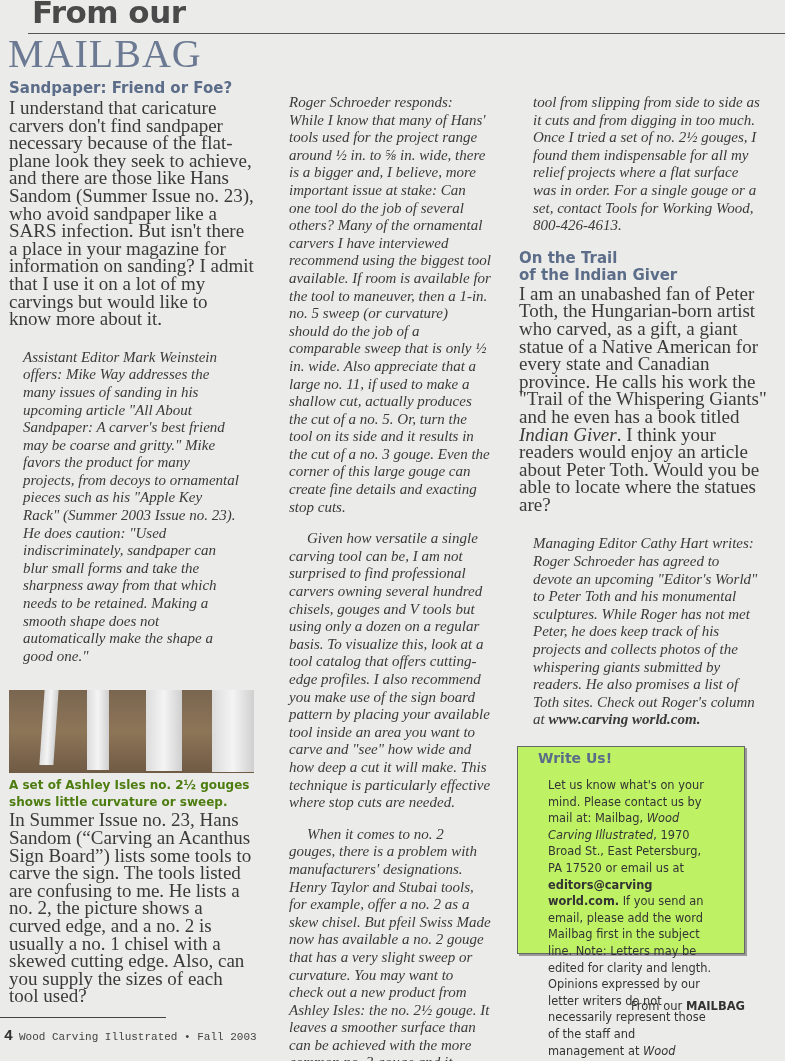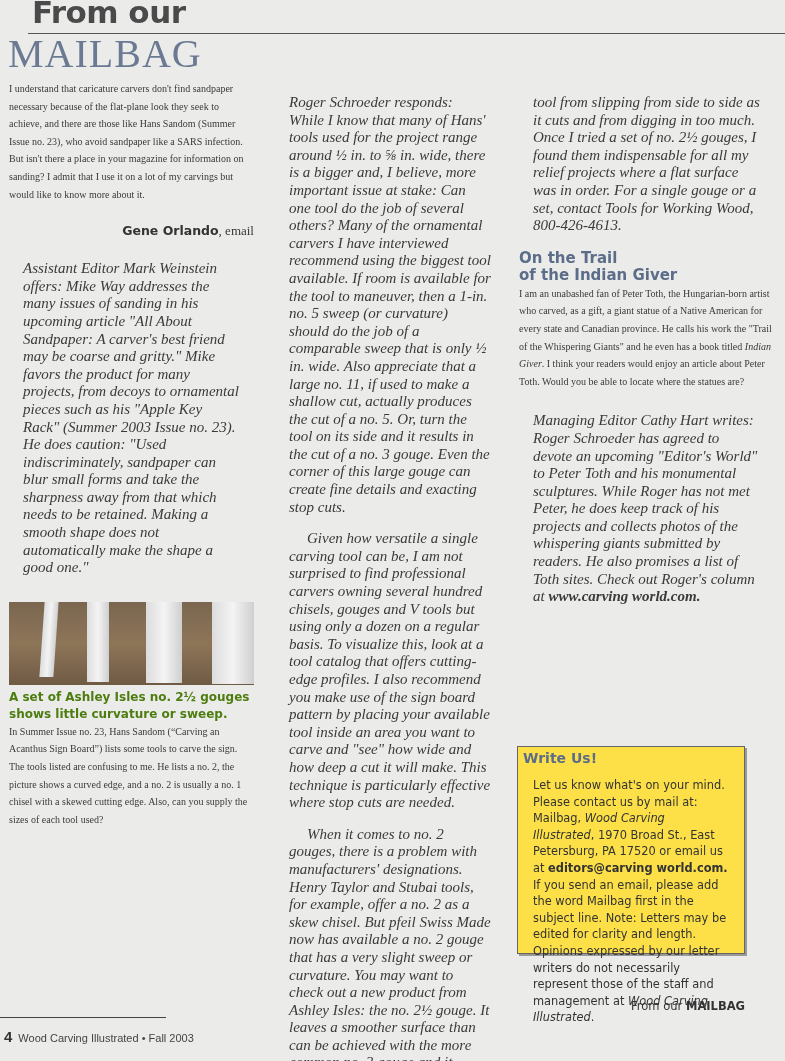--- a/index.html
+++ b/index.html
@@ -20,70 +20,70 @@
     color: #6b7a92; letter-spacing: 1px;
   }
   .col { position: absolute; top: 80px; }
   .c1 { left: 9px; width: 245px; }
   .c2 { left: 275px; width: 230px; }
   .c3 { left: 519px; width: 255px; }
   .h2 {
     font-family: "DejaVu Sans", sans-serif; font-weight: bold;
     font-size: 15px; color: #5c6d89; line-height: 17px; margin: 0;
   }
-  .body { font-size: 10px; line-height: 17.6px; margin: 0; }
+  .body { font-size: 19px; line-height: 17.6px; margin: 0; }
   .ital { font-style: italic; font-size: 15px; line-height: 17.6px; margin: 14px; }
   .sig { text-align: right; font-size: 13px; margin: 0; }
   .sig b { font-family: "DejaVu Sans", sans-serif; font-size: 12.5px; color: #333; }
   .photo {
     width: 245px; height: 83px; margin: 0;
     background: linear-gradient(180deg, #7a6650 0%, #8d7558 50%, #6f5a44 100%);
     position: relative; overflow: hidden;
   }
   .blade { position: absolute; background: linear-gradient(90deg,#dcdcdc,#f4f4f4,#cfcfcf); top: 0; }
   .caption {
     font-family: "DejaVu Sans", sans-serif; font-weight: bold;
     font-size: 12px; line-height: 17px; color: #4d7c0f; margin: 4px 0 0 0;
   }
   .indent { text-indent: 18px; }
   .writebox {
     position: absolute; left: 517px; top: 746px; width: 228px; height: 208px;
-    background: #fde047; border: 1px solid #666; box-shadow: 2px 2px 0 #999;
-    padding: 3px 5px; box-sizing: border-box;
+    background: #bef264; border: 1px solid #666; box-shadow: 2px 2px 0 #999;
+    padding: 3px 20px; box-sizing: border-box;
   }
   .writebox .h2 { font-size: 14px; }
   .writebox p {
     font-family: "DejaVu Sans", sans-serif; font-size: 11.4px; line-height: 16.6px;
     margin: 10px; color: #333;
   }
   .writebox i { font-style: italic; }
   .writebox b { font-weight: bold; }
   .foot-rule { position: absolute; left: 0; top: 1017px; width: 166px; height: 1px; background: #444; }
   .foot-left {
     position: absolute; left: 4px; top: 1028px;
-    font-family: Liberation Sans, sans-serif; font-size: 11px; color: #444;
+    font-family: Liberation Mono, monospace; font-size: 11px; color: #444;
   }
   .foot-left .pg { font-weight: bold; font-size: 15px; margin-right: 6px; color: #333; }
   .foot-right {
     position: absolute; right: 40px; top: 999px;
     font-family: "DejaVu Sans", sans-serif; font-size: 11.5px; color: #333;
   }
   .foot-right b { font-weight: bold; }
   a.link { color: inherit; text-decoration: none; font-weight: bold; }
 </style>
 </head>
 <body>
 
 <div class="hdr-from">From our</div>
 <div class="hdr-rule"></div>
 <div class="hdr-mailbag">MAILBAG</div>
 
 <div class="col c1">
+  <h2 class="h2" style="margin-bottom:2px">Sandpaper: Friend or Foe?</h2>
   <p class="body">I understand that caricature carvers don't find sandpaper necessary because of the flat-plane look they seek to achieve, and there are those like Hans Sandom (Summer Issue no. 23), who avoid sandpaper like a SARS infection. But isn't there a place in your magazine for information on sanding? I admit that I use it on a lot of my carvings but would like to know more about it.</p>
-  <p class="sig" style="margin-top:20px"><b>Gene Orlando</b><span>, email</span></p>
   <p class="ital" style="margin-top:21px">Assistant Editor Mark Weinstein offers: Mike Way addresses the many issues of sanding in his upcoming article "All About Sandpaper: A carver's best friend may be coarse and gritty." Mike favors the product for many projects, from decoys to ornamental pieces such as his "Apple Key Rack" (Summer 2003 Issue no. 23). He does caution: "Used indiscriminately, sandpaper can blur small forms and take the sharpness away from that which needs to be retained. Making a smooth shape does not automatically make the shape a good one."</p>
   <div class="photo" style="margin-top:25px">
     <div class="blade" style="left:33px;width:14px;height:75px;transform:skewX(-4deg)"></div>
     <div class="blade" style="left:78px;width:22px;height:80px"></div>
     <div class="blade" style="left:137px;width:36px;height:81px"></div>
     <div class="blade" style="left:203px;width:42px;height:82px"></div>
   </div>
   <p class="caption">A set of Ashley Isles no. 2½ gouges shows little curvature or sweep.</p>
   <p class="body">In Summer Issue no. 23, Hans Sandom (“Carving an Acanthus Sign Board”) lists some tools to carve the sign. The tools listed are confusing to me. He lists a no. 2, the picture shows a curved edge, and a no. 2 is usually a no. 1 chisel with a skewed cutting edge. Also, can you supply the sizes of each tool used?</p>
 </div>

